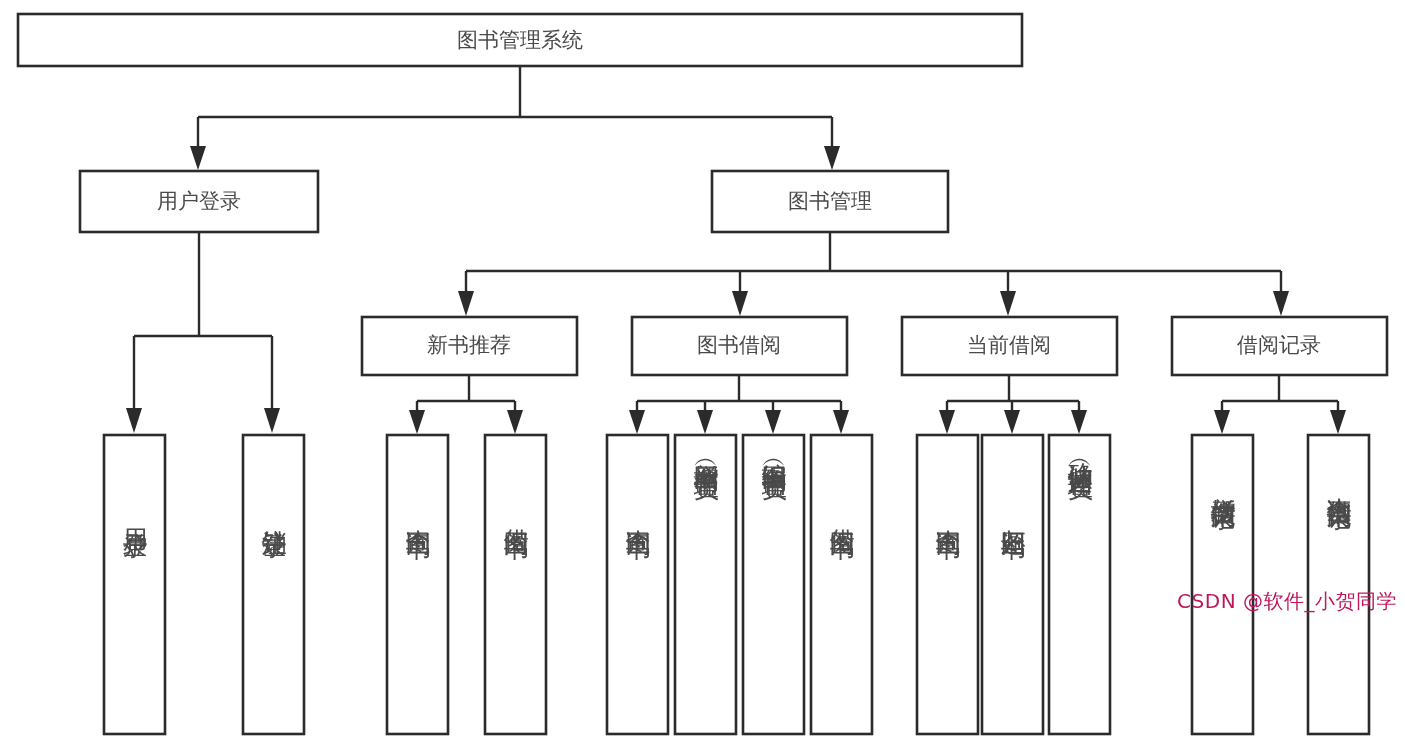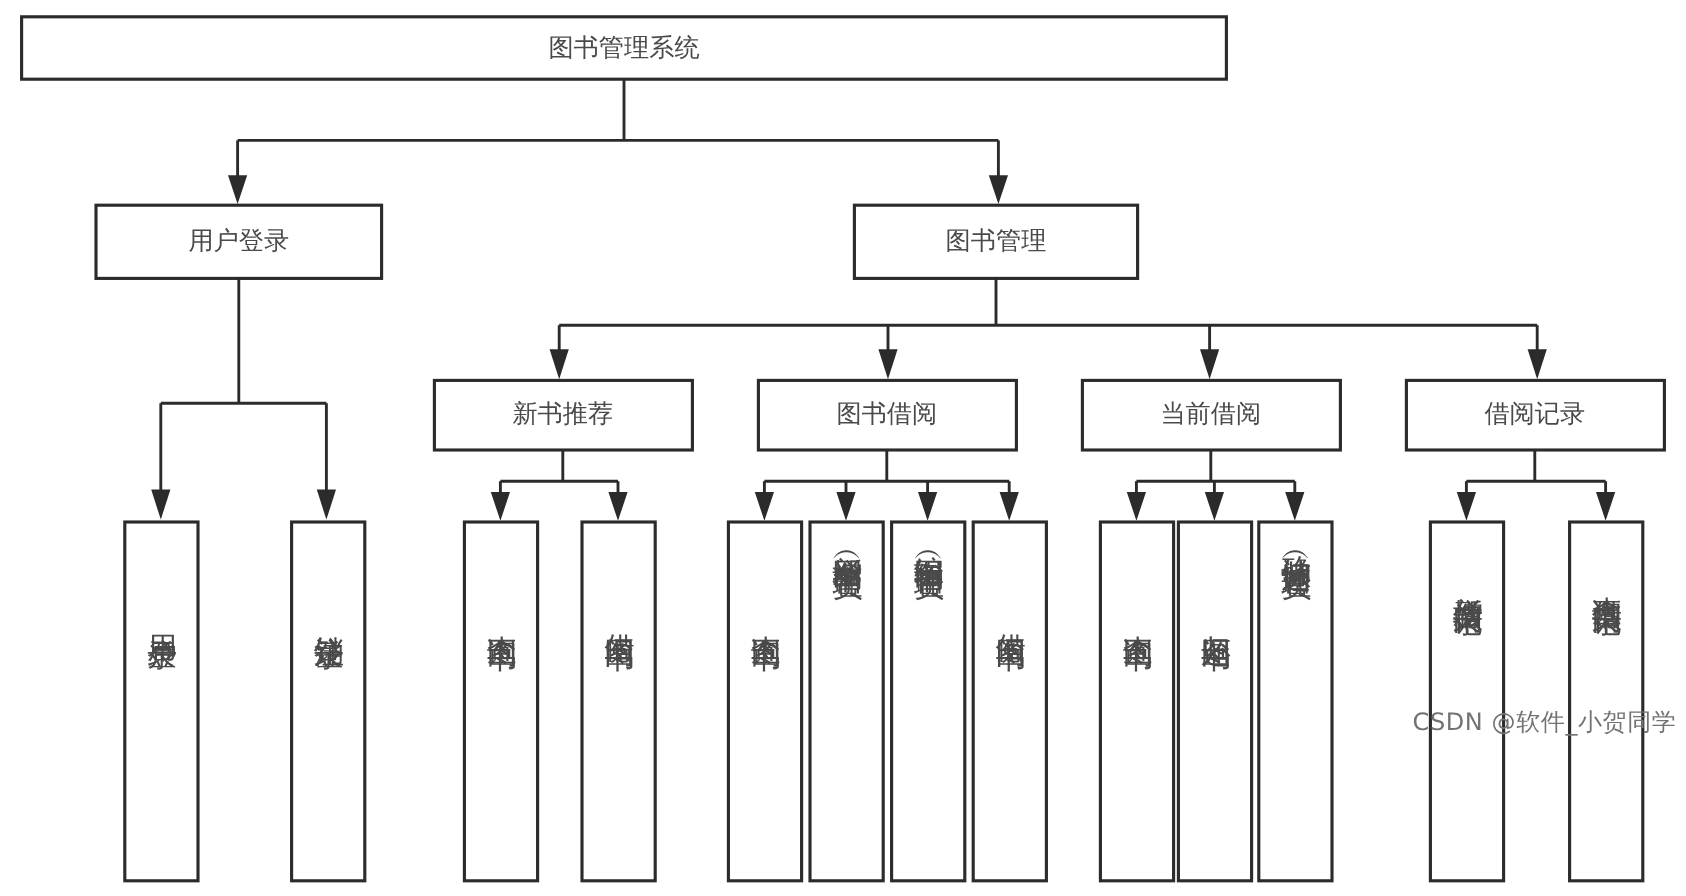--- a/index.html
+++ b/index.html
@@ -70,21 +70,21 @@
     letter-spacing: 2px;
     color: #4a4a4a;
     white-space: nowrap;
   }
   .watermark {
     position: absolute;
     right: 8px;
     bottom: 4px;
     font-family: "DejaVu Sans", "Liberation Sans", sans-serif;
     font-size: 20px;
-    color: #737373;
+    color: #be185d;
     letter-spacing: 0.5px;
     white-space: nowrap;
   }
 </style>
 </head>
 <body>
 
 <div id="diagram-root">
 
   <svg id="diagram-svg" viewBox="0 0 1405 747">

